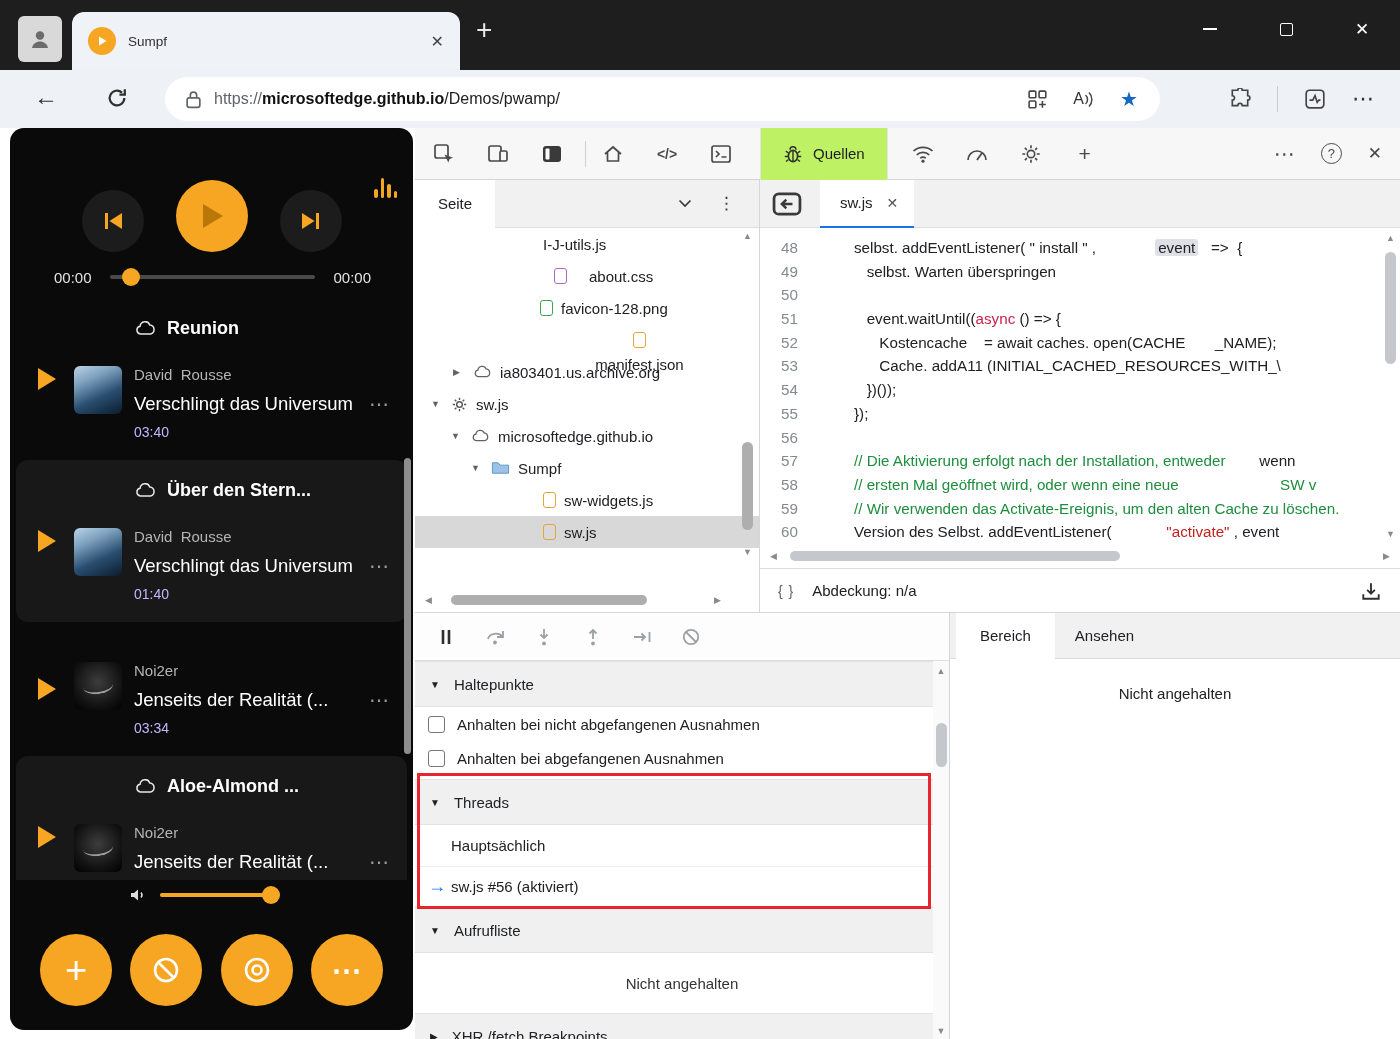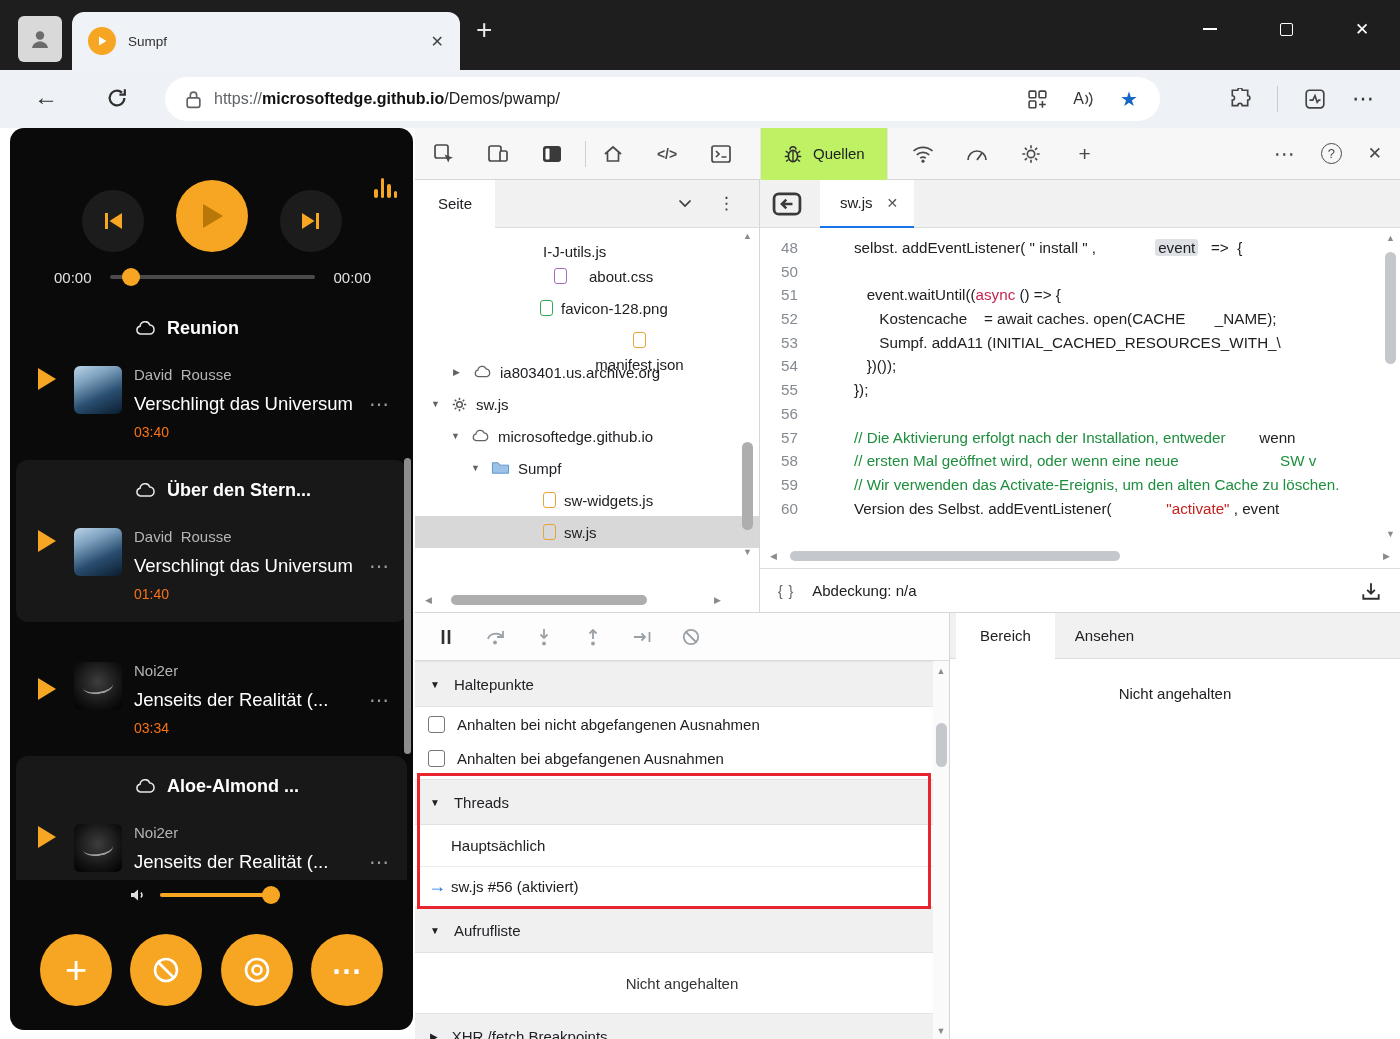--- a/index.html
+++ b/index.html
@@ -58,21 +58,21 @@
   .song-mid { display:flex; gap:12px; margin-top:24px; }
   .song-thumb { width:48px; height:48px; border-radius:6px; flex:0 0 auto; position:relative; overflow:hidden; }
   .art-blue { background:linear-gradient(155deg,#bcd4e8 0%,#7fa3c0 28%,#2a4e70 62%,#0a1c2e 100%); }
   .art-dark { background:radial-gradient(circle at 50% 42%,#3d3d3d 0%,#141414 62%,#000 100%); }
   .art-dark::after { content:""; position:absolute; left:9px; top:16px; width:30px; height:14px; border-bottom:2px solid rgba(255,255,255,.55); border-radius:50%; transform:rotate(-8deg); }
   .song-mid-col { flex:1; min-width:0; }
   .song-artist { color:#b5b5b5; font-size:15px; white-space:pre; height:22px; }
   .song-album-row { display:flex; align-items:center; margin-top:4px; }
   .song-album { color:#fff; font-size:18.5px; white-space:nowrap; overflow:hidden; }
   .song-dots { margin-left:auto; color:#9a9a9a; font-size:20px; padding:0 4px 0 10px; }
-  .song-duration { color:#f97316; font-size:14px; margin:8px 0 0 60px; height:20px; }
+  .song-duration { color:#c4b5fd; font-size:14px; margin:8px 0 0 60px; height:20px; }
   .player-scroll { position:absolute; right:2px; top:164px; width:7px; height:296px; background:#8d8d8d; border-radius:4px; }
   .volume { height:30px; display:flex; align-items:center; gap:12px; padding-left:118px; }
   .vol-track { position:relative; width:120px; height:4px; background:#4a4a4a; border-radius:2px; }
   .vol-fill { position:absolute; left:0; top:0; height:4px; width:92%; background:#f6a623; border-radius:2px; }
   .vol-knob { position:absolute; left:calc(92% - 8px); top:-7px; width:18px; height:18px; background:#f6a623; border-radius:50%; }
   .actions { flex:1; display:flex; align-items:center; justify-content:space-between; padding:0 30px; }
   .act-btn { width:72px; height:72px; border-radius:50%; background:#f6a623; display:flex; align-items:center; justify-content:center; color:#fff; }
   .act-plus { font-size:38px; font-weight:300; }
   .act-more { font-size:30px; font-weight:700; letter-spacing:1px; }
 
@@ -468,21 +468,21 @@
           </div>
         <span class="fp-chevron">
           <svg width="14" height="9" viewBox="0 0 14 9">
               <path d="M1.5 1.5 L7 7 L12.5 1.5" fill="none" stroke="#3a3a3a" stroke-width="1.7"></path>
             </svg>
         </span>
         <span class="fp-kebab">⋮</span>
       </div>
       <div class="fp-tree">
 
-  <div class="tree-row" style="padding-left: 100px; align-items: flex-end;">
+  <div class="tree-row" style="padding-left: 100px;">
     <span class="tree-arrow"></span>
     <span class="tree-ico-slot"></span>
     <span class="tree-label">I-J-utils.js</span>
   </div>
 
 
   <div class="tree-row" style="padding-left: 105px; gap: 22px;">
     <span class="tree-arrow"></span>
     <span class="tree-ico-slot">
               <span class="fic fic-css"></span>
@@ -588,39 +588,43 @@
           <span class="ed-tab-close">✕</span>
         </div>
       </div>
       <div class="ed-code">
         <div>
   <div class="code-line">
     <span class="ln">48</span>
     <span class="lt"><span class="seg-t">selbst. addEventListener( " install " ,              </span><span class="seg-hl">event</span><span class="seg-t">   =&gt;  {</span></span>
   </div>
 
+  <div class="code-line">
+    <span class="ln">49</span>
+    <span class="lt"><span class="seg-t">   selbst. Warten überspringen</span></span>
+  </div>
 
   <div class="code-line">
     <span class="ln">50</span>
     <span class="lt"></span>
   </div>
 
   <div class="code-line">
     <span class="ln">51</span>
     <span class="lt"><span class="seg-t">   event.waitUntil((</span><span class="seg-kw">async</span><span class="seg-t"> () =&gt; {</span></span>
   </div>
 
   <div class="code-line">
     <span class="ln">52</span>
     <span class="lt"><span class="seg-t">      Kostencache    = await caches. open(CACHE       _NAME);</span></span>
   </div>
 
   <div class="code-line">
     <span class="ln">53</span>
-    <span class="lt"><span class="seg-t">      Sumpf. addA11 (INITIAL_CACHED_RESOURCES_WITH_\</span></span>
+    <span class="lt"><span class="seg-t">      Cache. addA11 (INITIAL_CACHED_RESOURCES_WITH_\</span></span>
   </div>
 
   <div class="code-line">
     <span class="ln">54</span>
     <span class="lt"><span class="seg-t">   })());</span></span>
   </div>
 
   <div class="code-line">
     <span class="ln">55</span>
     <span class="lt"><span class="seg-t">});</span></span>

